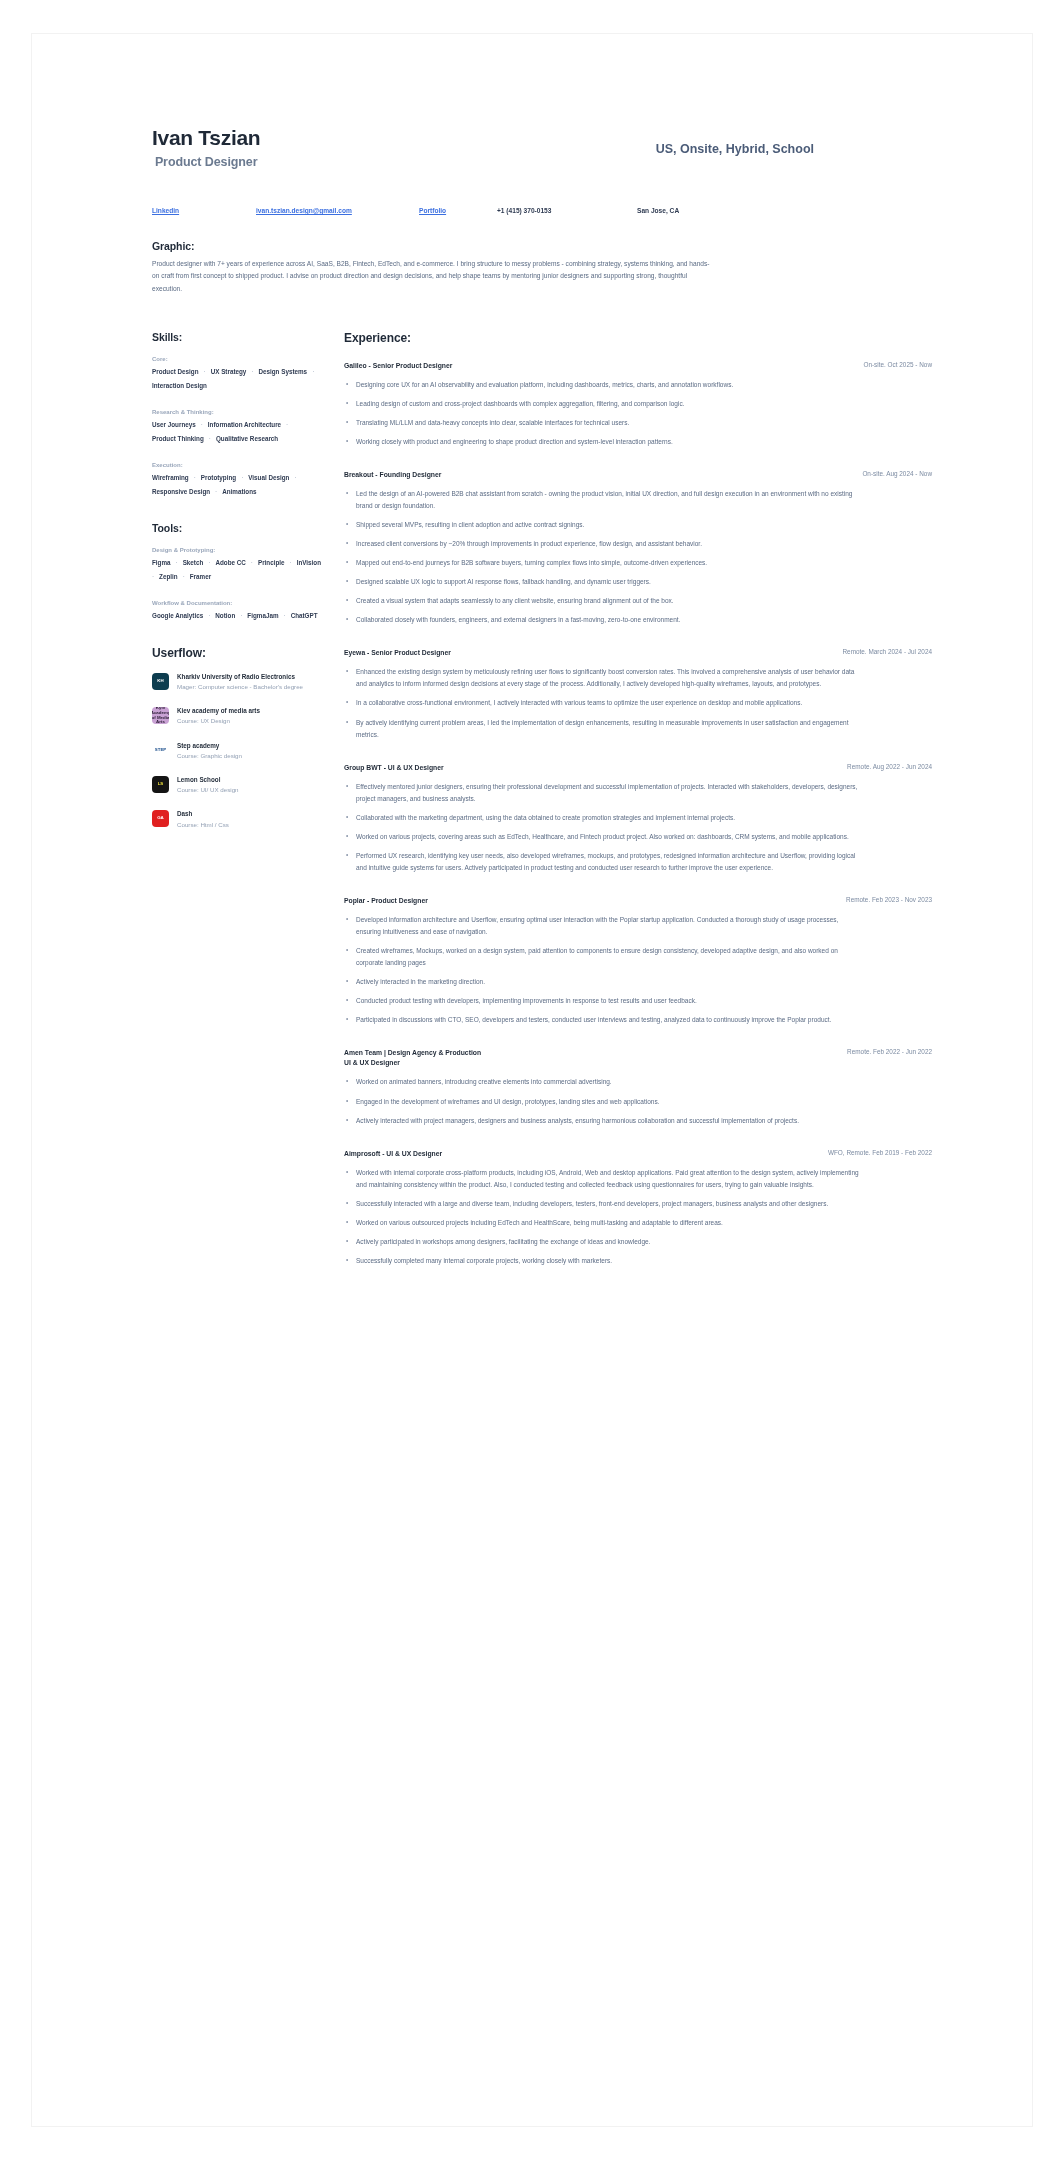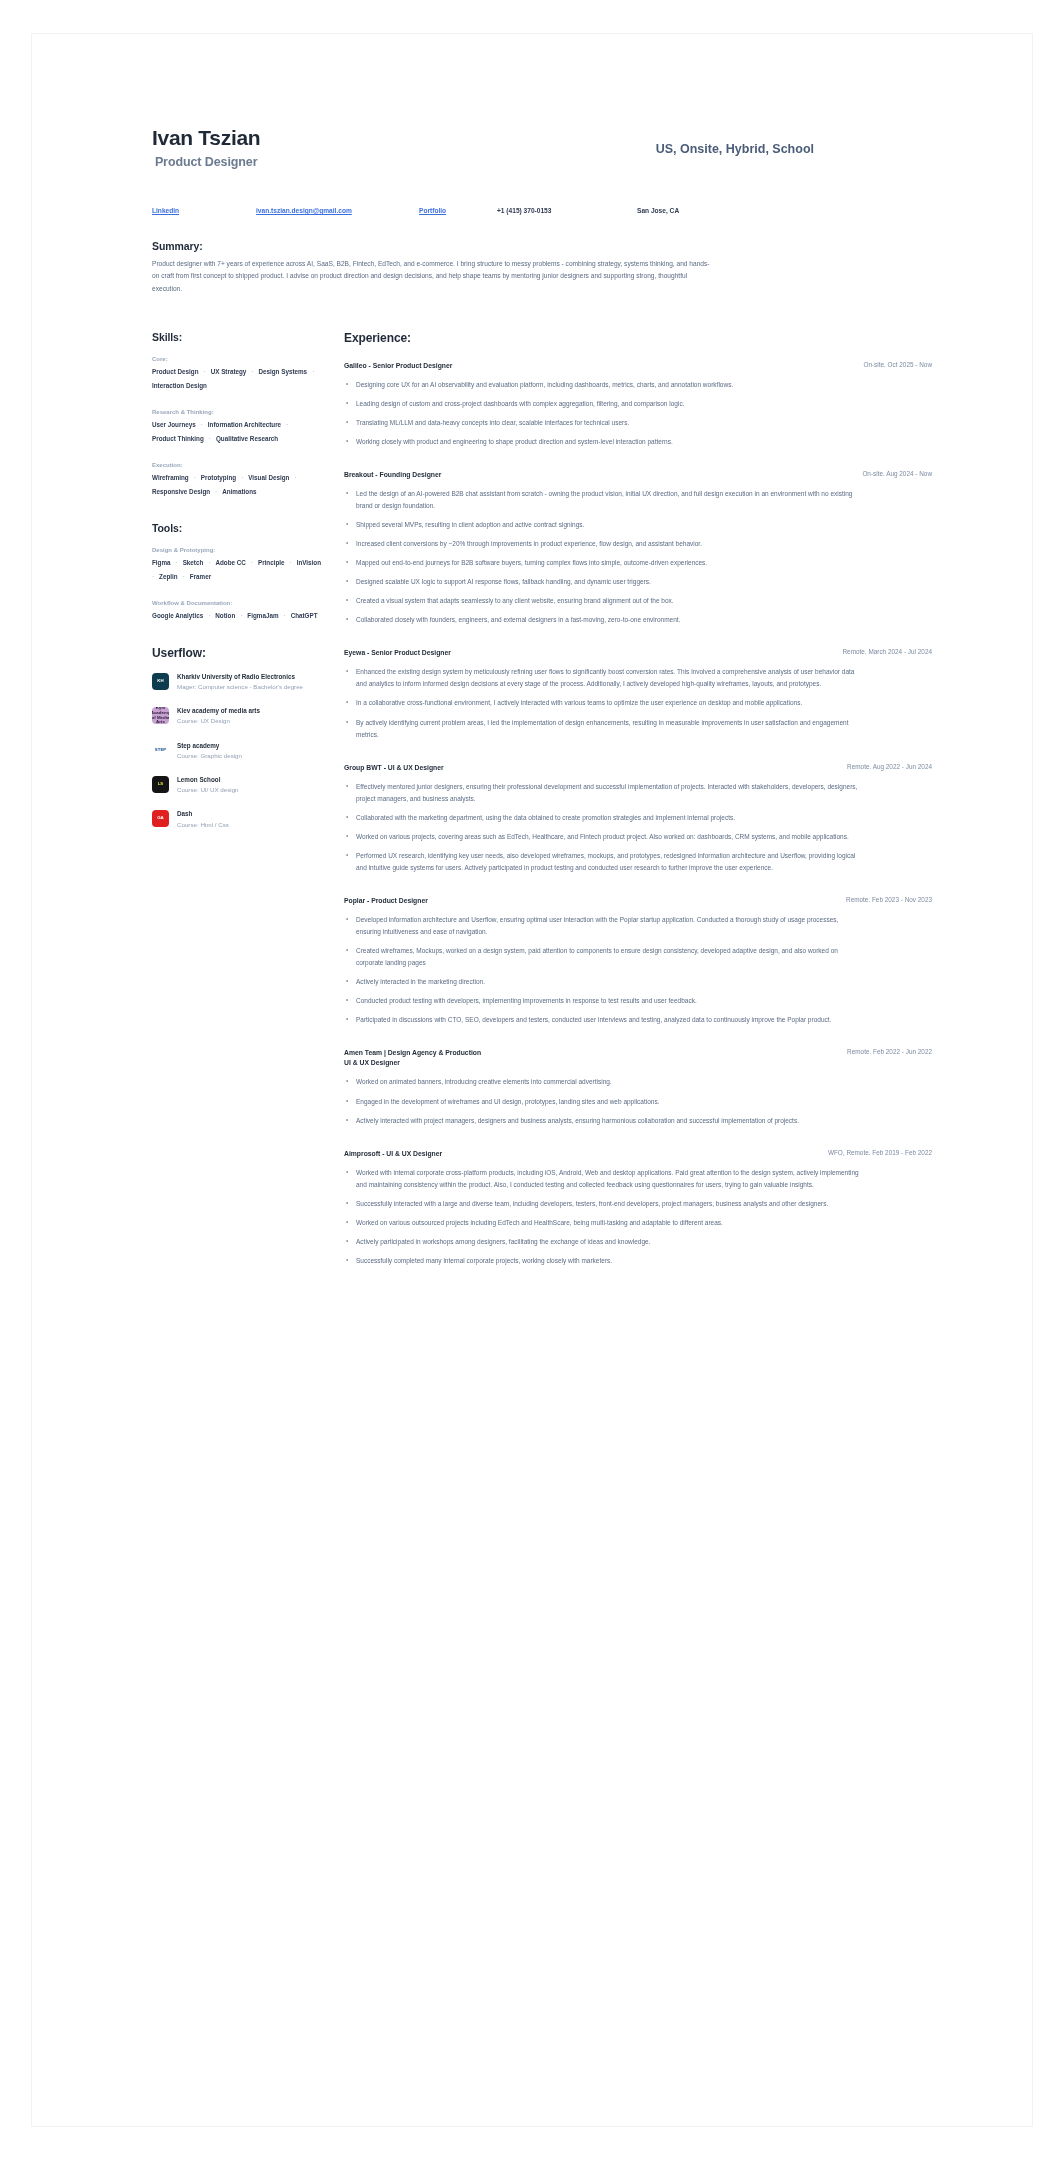--- a/index.html
+++ b/index.html
@@ -147,21 +147,21 @@
 
       <div class="contact">
         <div class="c c0"><span class="lnk">Linkedin</span></div>
         <div class="c c1"><span class="lnk">ivan.tszian.design@gmail.com</span></div>
         <div class="c c2"><span class="lnk">Portfolio</span></div>
         <div class="c c3">+1 (415) 370-0153</div>
         <div class="c c4">San Jose, CA</div>
       </div>
 
       <div class="summary-wrap">
-        <div class="sec-title">Summary:</div>
+        <div class="sec-title">Graphic:</div>
         <div class="summary-body">Product designer with 7+ years of experience across AI, SaaS, B2B, Fintech, EdTech, and e-commerce. I bring structure to messy problems - combining strategy, systems thinking, and hands-on craft from first concept to shipped product. I advise on product direction and design decisions, and help shape teams by mentoring junior designers and supporting strong, thoughtful execution.</div>
       </div>
 
       <div class="cols">
 
         <div class="left">
 
           <div>
             <div class="sec-title">Skills:</div>
             <div id="skills-groups">

